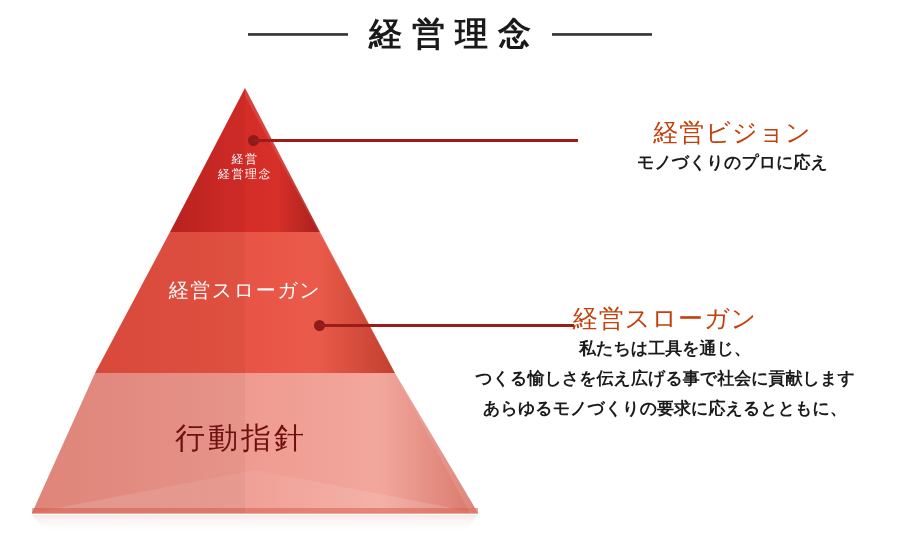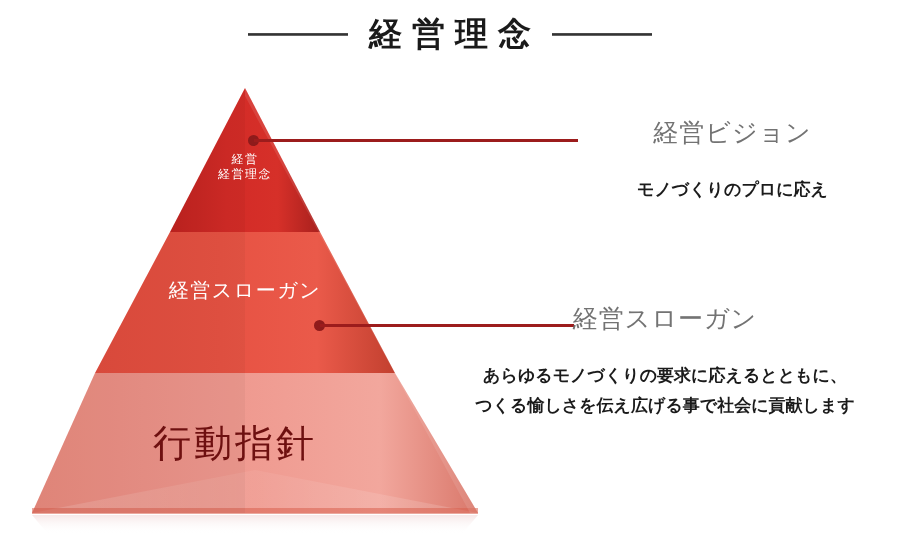--- a/index.html
+++ b/index.html
@@ -37,22 +37,22 @@
   }
   .tier-label.vision{
     left:145px; top:152px; width:200px;
     font-size:12px; color:#ffffff; letter-spacing:1.5px;
   }
   .tier-label.slogan{
     left:95px; top:278px; width:300px;
     font-size:20px; color:#ffffff; letter-spacing:1.5px;
   }
   .tier-label.action{
-    left:65px; top:420px; width:340px;
-    font-size:38px; color:#6e1010; letter-spacing:3px;
+    left:71px; top:420px; width:340px;
+    font-size:30px; color:#6e1010; letter-spacing:3px;
   }
 
   
   .connector{ position:absolute; height:14px; }
   .connector .dot{
     position:absolute; left:0; top:2px;
     width:11px; height:11px; border-radius:50%;
     background:#8f1b1b;
   }
   .connector .line{
@@ -61,27 +61,27 @@
   }
   #connector-vision{ left:248px; top:133px; width:330px; }
   #connector-vision .line{ width:324px; }
   #connector-slogan{ left:314px; top:318px; width:260px; }
   #connector-slogan .line{ width:254px; }
 
   
   .annotation{ position:absolute; text-align:center; }
   .anno-head{
     font-family:"Liberation Sans", sans-serif;
-    font-size:25px; color:#737373; letter-spacing:1px;
+    font-size:25px; color:#c2410c; letter-spacing:1px;
     line-height:1.2; white-space:nowrap;
   }
   .anno-body{
     font-family:"Liberation Serif", serif;
     font-size:17px; font-weight:bold; color:#1b1b1b;
-    line-height:1.75; margin-top:28px;
+    line-height:1.75; margin-top:1px;
   }
   .anno-body div{ white-space:nowrap; }
 
   #annotation-vision{ left:565px; top:117px; width:335px; }
   #annotation-slogan{ left:430px; top:303px; width:470px; }
   #annotation-slogan .anno-head{ text-align:center; }
 </style>
 </head>
 <body>
 
@@ -165,18 +165,19 @@
   <div class="annotation" id="annotation-vision">
     <div class="anno-head">経営ビジョン</div>
     <div class="anno-body">
       <div>モノづくりのプロに応え</div>
     </div>
   </div>
 
   <div class="annotation" id="annotation-slogan">
     <div class="anno-head">経営スローガン</div>
     <div class="anno-body">
+      <div>私たちは工具を通じ、</div>
+      <div>つくる愉しさを伝え広げる事で社会に貢献します</div>
       <div>あらゆるモノづくりの要求に応えるとともに、</div>
-      <div>つくる愉しさを伝え広げる事で社会に貢献します</div>
     </div>
   </div>
 
 </div>
 
 </body></html>

